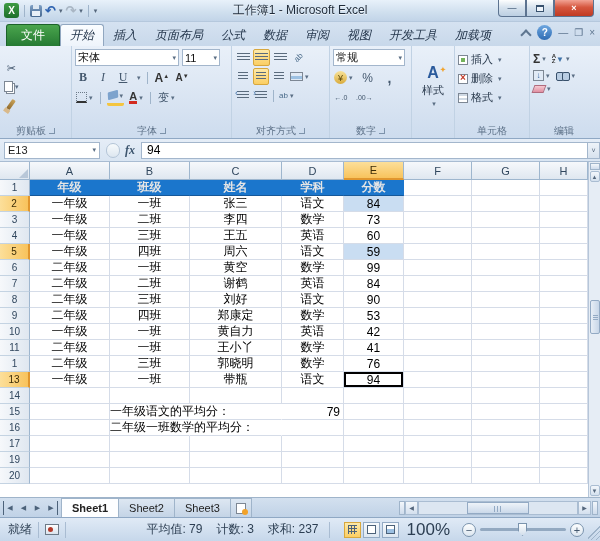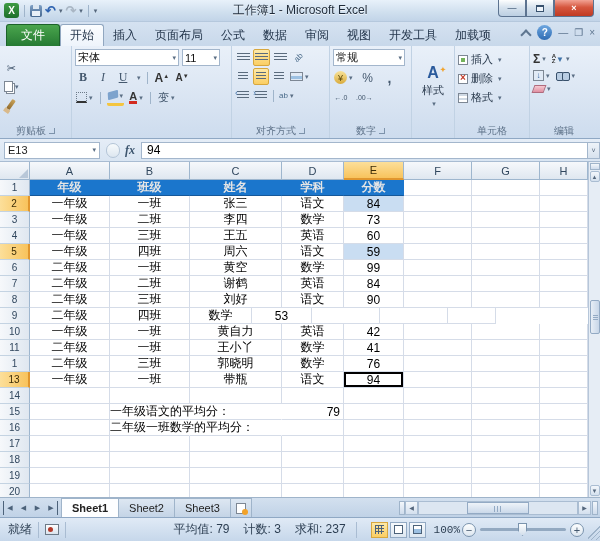--- a/index.html
+++ b/index.html
@@ -164,21 +164,21 @@
   .macro-ic:before { content:""; position:absolute; left:2px; top:2px; width:5px; height:5px; background:#b33a2b; border-radius:50%; }
   .stats { display:flex; gap:14px; margin-left:auto; font-size:12px; }
   .views { display:flex; gap:2px; margin:0 8px; }
   .view-b { width:17px; height:16px; border:1px solid #93aac4; background:linear-gradient(#f6f9fc,#dde7f1); display:flex; align-items:center; justify-content:center; }
   .view-b.on { background:linear-gradient(#fde9a8,#fbce63); border-color:#d7a73e; }
   .vgrid { width:9px; height:9px; background:
     repeating-linear-gradient(to right,#4c627a 0 1px,transparent 1px 3px),
     repeating-linear-gradient(to bottom,#4c627a 0 1px,transparent 1px 3px); }
   .vpage { width:9px; height:9px; border:1px solid #4c627a; background:#fff; }
   .vbreak { width:9px; height:9px; border:1px solid #4c627a; background:linear-gradient(#fff 45%,#9cc0e2 45%); }
-  .zoomlbl { font-size:11px; margin-right:2px;font-family:Liberation Mono, monospace; }
+  .zoomlbl { font-size:17px; margin-right:12px; }
   .zbtn { width:14px; height:14px; border-radius:50%; border:1px solid #7a93ad; background:linear-gradient(#fdfefe,#dce6f0); color:#44586e;
     display:flex; align-items:center; justify-content:center; font-size:11px; line-height:10px; flex:none; }
   .ztrack { width:86px; height:3px; background:#93a9c1; border-radius:2px; margin:0 4px; position:relative; align-self:center; }
   .zthumb { position:absolute; left:38px; top:-5px; width:9px; height:13px; background:linear-gradient(#fdfefe,#d3dfec); border:1px solid #7a93ad;
     clip-path:polygon(0 0,100% 0,100% 60%,50% 100%,0 60%); }
   .grip { width:12px; height:20px; margin-left:4px; background:
     linear-gradient(135deg, transparent 55%, #9fb4ca 55% 60%, transparent 60% 70%, #9fb4ca 70% 75%, transparent 75% 85%, #9fb4ca 85% 90%, transparent 90%); }
 </style>
 </head>
 <body>
@@ -200,21 +200,21 @@
     <div class="wbtn first">—</div>
     <div class="wbtn">
         <div class="restore-glyph"></div>
       </div>
     <div class="wbtn close">×</div>
   </div>
 </div>
 
 <div class="abs tabrow">
   <div class="filetab">文件</div>
-  <div id="rtabs" style="display:flex;align-items:flex-end;">
+  <div id="rtabs" style="display:flex;align-items:flex-end;font-style:italic;">
       <div class="rtab active">开始</div>
       <div class="rtab">插入</div>
       <div class="rtab">页面布局</div>
       <div class="rtab">公式</div>
       <div class="rtab">数据</div>
       <div class="rtab">审阅</div>
       <div class="rtab">视图</div>
       <div class="rtab">开发工具</div>
       <div class="rtab">加载项</div>
     </div>
@@ -283,20 +283,24 @@
             <span class="fontcolor-ic">A</span>
             <span class="dd">▾</span>
           </div>
         <div class="qsep"></div>
         <div class="sbtn">
             <span style="font-size:11px">变</span>
             <span class="dd">▾</span>
           </div>
       </div>
     </div>
+    <div class="rg-label">
+        <span>字体</span>
+        <div class="launcher"></div>
+      </div>
   </div>
 
   <div class="rgroup" style="width:98px">
     <div class="rg-body" style="display:flex;flex-direction:column;gap:2px">
       <div class="row" style="gap:2px">
         <div class="sbtn">
             <div class="al-ic"></div>
           </div>
         <div class="sbtn on">
             <div class="al-ic"></div>
@@ -552,20 +556,21 @@
         <div class="gcell" style="width: 62px;">语文</div>
         <div class="gcell" style="width: 60px;">90</div>
         <div class="gcell" style="width: 68px;"></div>
         <div class="gcell" style="width: 68px;"></div>
         <div class="gcell" style="width: 48px;"></div>
       </div>
       <div class="grow">
         <div class="rhead">9</div>
         <div class="gcell" style="width: 80px;">二年级</div>
         <div class="gcell" style="width: 80px;">四班</div>
+        <div class="gcell" style="width: 92px;">郑康定</div>
         <div class="gcell" style="width: 62px;">数学</div>
         <div class="gcell" style="width: 60px;">53</div>
         <div class="gcell" style="width: 68px;"></div>
         <div class="gcell" style="width: 68px;"></div>
         <div class="gcell" style="width: 48px;"></div>
       </div>
       <div class="grow">
         <div class="rhead">10</div>
         <div class="gcell" style="width: 80px;">一年级</div>
         <div class="gcell" style="width: 80px;">一班</div>
@@ -637,31 +642,20 @@
         <div class="gcell note" style="width: 80px;">二年级一班数学的平均分：</div>
         <div class="gcell clearb" style="width: 92px;"></div>
         <div class="gcell" style="width: 62px;"></div>
         <div class="gcell" style="width: 60px;"></div>
         <div class="gcell" style="width: 68px;"></div>
         <div class="gcell" style="width: 68px;"></div>
         <div class="gcell" style="width: 48px;"></div>
       </div>
       <div class="grow">
         <div class="rhead">17</div>
-        <div class="gcell" style="width: 80px;"></div>
-        <div class="gcell" style="width: 80px;"></div>
-        <div class="gcell" style="width: 92px;"></div>
-        <div class="gcell" style="width: 62px;"></div>
-        <div class="gcell" style="width: 60px;"></div>
-        <div class="gcell" style="width: 68px;"></div>
-        <div class="gcell" style="width: 68px;"></div>
-        <div class="gcell" style="width: 48px;"></div>
-      </div>
-      <div class="grow">
-        <div class="rhead">18</div>
         <div class="gcell" style="width: 80px;"></div>
         <div class="gcell" style="width: 80px;"></div>
         <div class="gcell" style="width: 92px;"></div>
         <div class="gcell" style="width: 62px;"></div>
         <div class="gcell" style="width: 60px;"></div>
         <div class="gcell" style="width: 68px;"></div>
         <div class="gcell" style="width: 68px;"></div>
         <div class="gcell" style="width: 48px;"></div>
       </div>
       <div class="grow">

